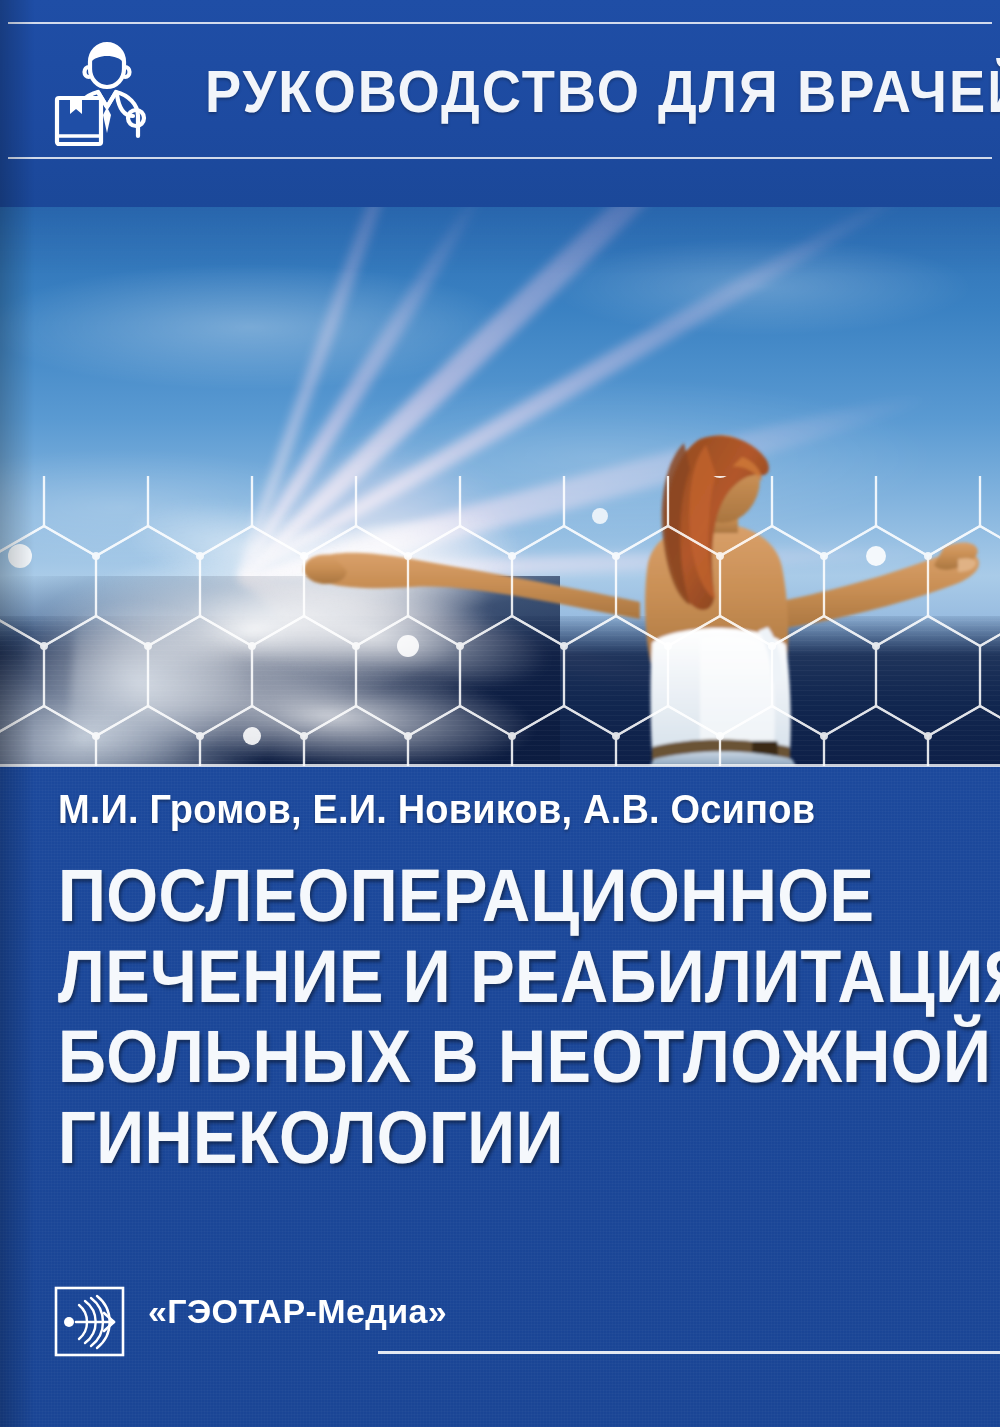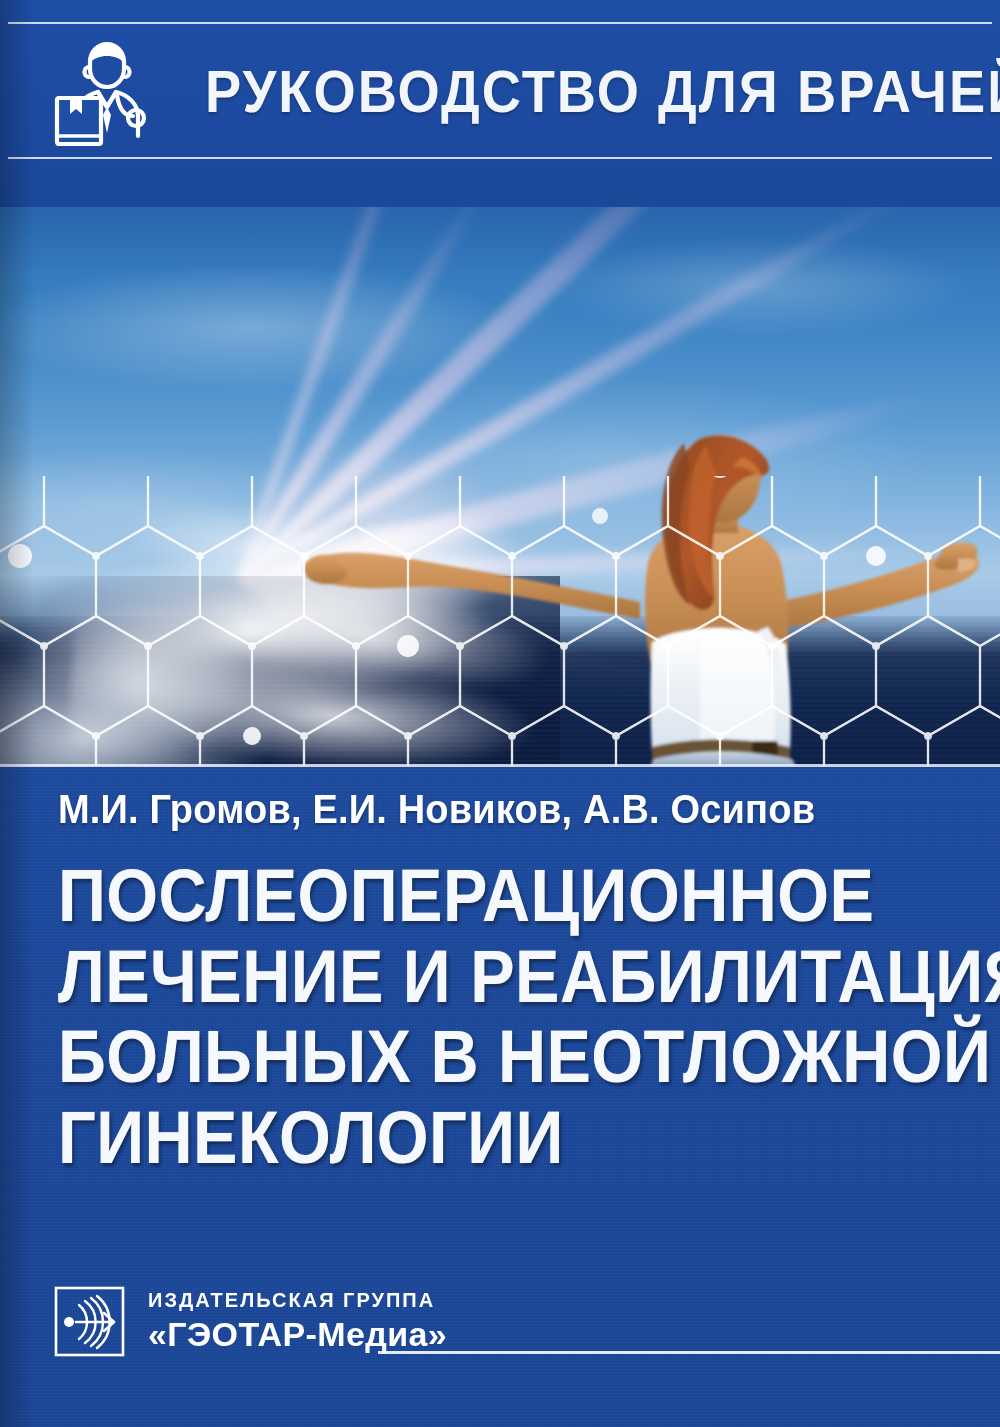--- a/index.html
+++ b/index.html
@@ -576,20 +576,19 @@
           <path d="M37 12 A30 30 0 0 1 37 60"></path>
           <path d="M43 10 A33 33 0 0 1 43 62"></path>
         </g>
         <g fill="none" stroke="#ffffff" stroke-width="2.6" stroke-linecap="round" stroke-linejoin="round">
           <path d="M22 36 H60"></path>
           <path d="M50 27 L60 36 L50 45"></path>
         </g>
       </svg>
     </div>
     <div class="pub-text">
-      <div class="pub-line1">ИЗДАТЕЛЬСКАЯ ГРУППА</div>
       <div class="pub-line2">«ГЭОТАР-Медиа»</div>
     </div>
   </div>
   <div class="pub-rule"></div>
 
   <div class="spine-shade"></div>
 </div>
 
 </body></html>

